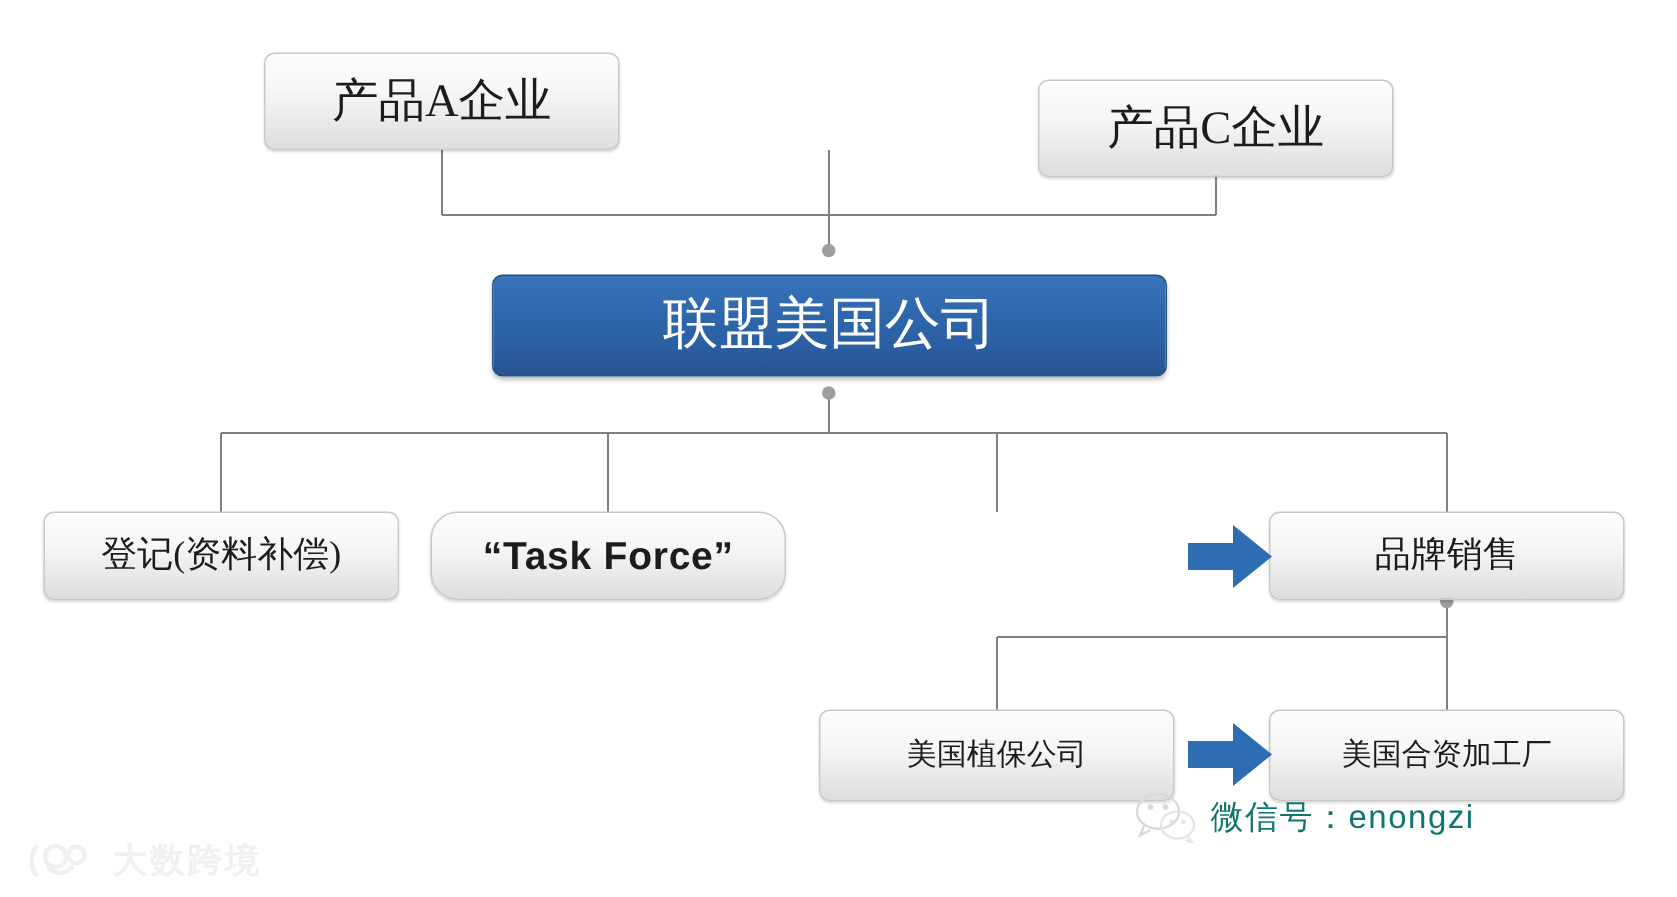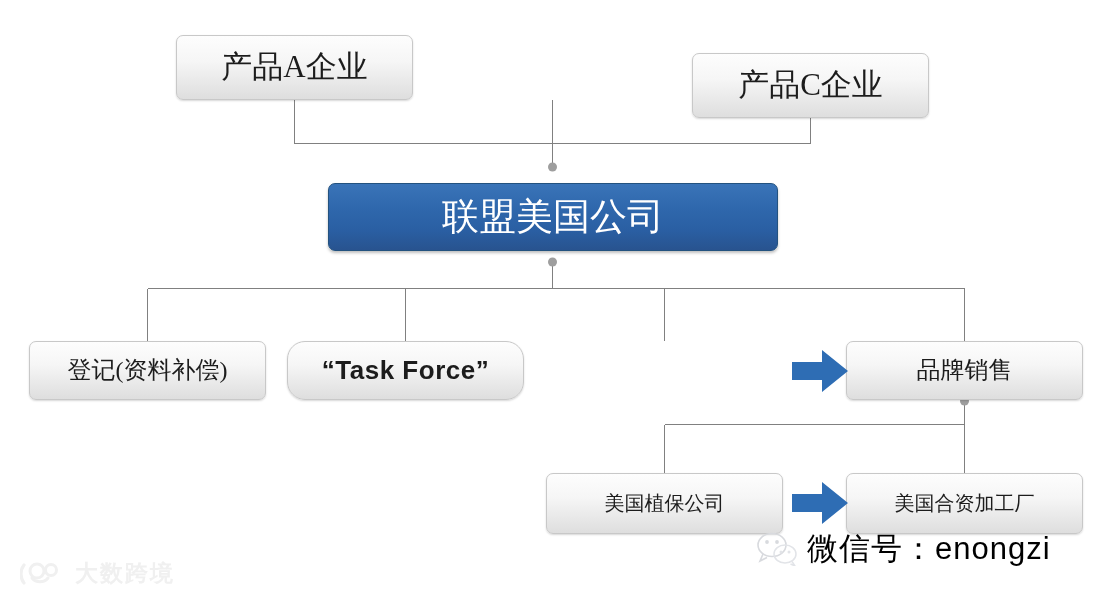--- a/index.html
+++ b/index.html
@@ -90,23 +90,23 @@
     width: 56px;
     height: 42px;
   }
 
   
   .wm-right {
     position: absolute;
     display: flex;
     align-items: center;
     gap: 10px;
-    color: #000000;
+    color: #0f766e;
     font-family: "Liberation Sans", "DejaVu Sans", sans-serif;
-    font-size: 31px;
+    font-size: 22px;
     letter-spacing: 1px;
     user-select: none;
   }
   .wm-left {
     position: absolute;
     display: flex;
     align-items: center;
     gap: 9px;
     color: #f0f0f0;
     font-family: "Liberation Sans", "DejaVu Sans", sans-serif;

